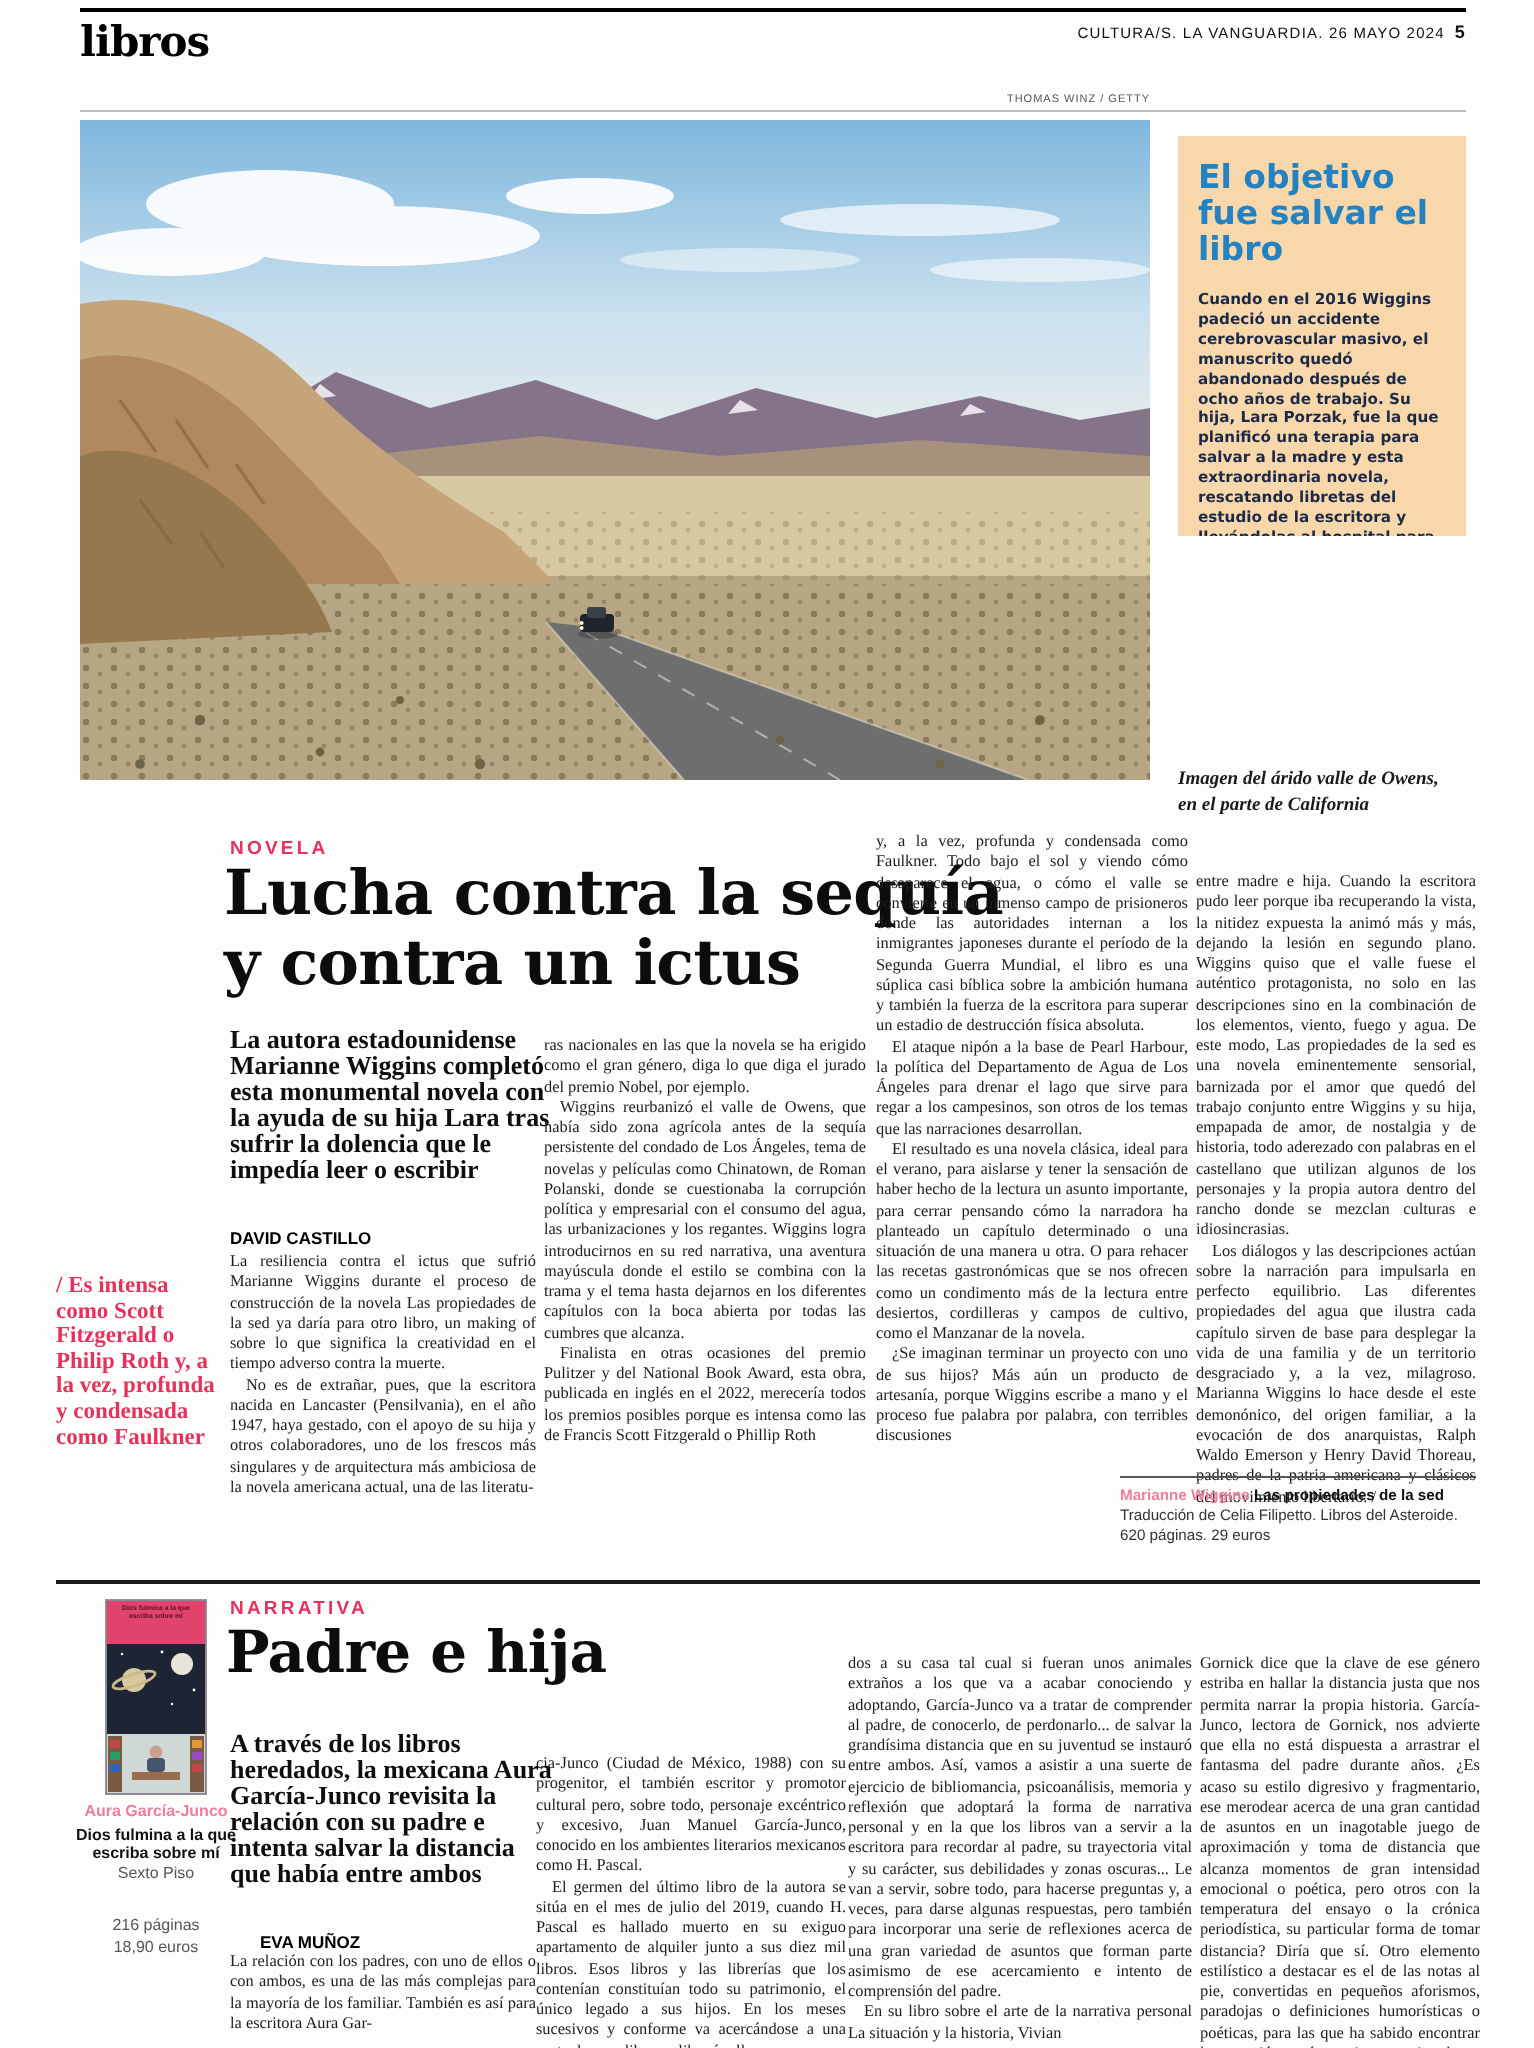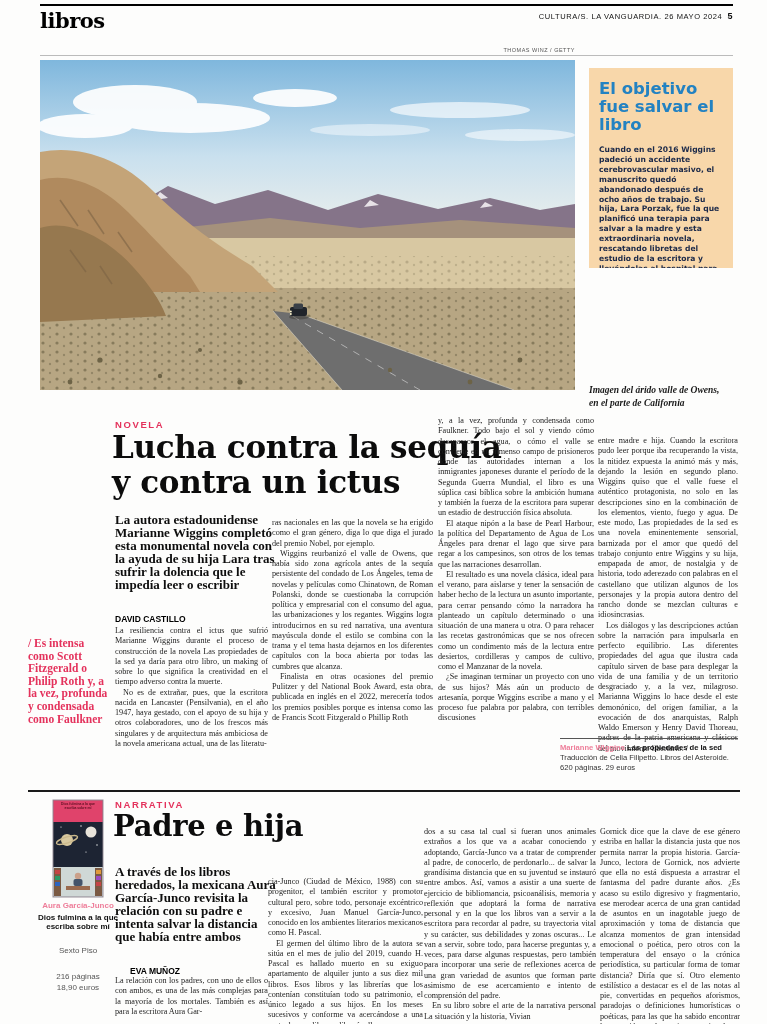--- a/index.html
+++ b/index.html
@@ -46,21 +46,21 @@
   .bookref .ba{color:var(--pink,#ee7e9a);font-weight:bold;}
   .bookref .bt{color:#111;font-weight:bold;}
   .thinrule{height:1px;background:#555;}
   .divider{left:28px;top:790px;width:712px;height:2px;background:#1a1a1a;}
 
   
   .cover{left:53px;top:800px;width:50px;height:97px;overflow:hidden;box-shadow:0 0 0 .5px #99919a;}
   .book2{left:26px;top:901px;width:104px;text-align:center;font-family:"Liberation Sans",sans-serif;}
   .book2 .ba{display:block;color:var(--pink,#ee7e9a);font-weight:bold;font-size:8px;line-height:9.5px;}
   .book2 .bt{display:block;color:#111;font-weight:bold;font-size:8px;line-height:9.5px;margin-top:2px;}
-  .book2 .bm{display:block;color:#565656;font-size:8px;line-height:10.5px;margin-top:14px;}
+  .book2 .bm{display:block;color:#565656;font-size:8px;line-height:10.5px;margin-top:0;}
   .cover-band-text{position:absolute;left:2px;top:2px;width:46px;font-family:"Liberation Sans",sans-serif;
         font-size:3.4px;line-height:4px;color:#5d0f22;text-align:center;font-weight:bold;}
 </style>
 </head>
 <body>
 
 <div id="page">
 
   <div class="abs rule-top"></div>
   <div class="abs logo">libros</div>
@@ -178,21 +178,21 @@
   </div>
 
   <div class="abs divider"></div>
 
   <div class="abs kicker" style="left:115px;top:799px;text-align:right;">NARRATIVA</div>
   <div class="abs headline" style="left:113px;top:810px;width:320px;font-size:29px;line-height:33px;">Padre e hija</div>
   <div class="abs standfirst" style="left:115px;top:866px;width:162px;">A través de los libros heredados, la mexicana Aura García-Junco revisita la relación con su padre e intenta salvar la distancia que había entre ambos</div>
   <div class="abs byline" style="left:130px;top:966px;">EVA MUÑOZ</div>
 
   <div class="abs bodycol" style="left:115px;top:976px;width:153px;height:48px;">
-      <p>La relación con los padres, con uno de ellos o con ambos, es una de las más complejas para la mayoría de los mortales. También es así para la escritora Aura Gar-</p>
+      <p>La relación con los padres, con uno de ellos o con ambos, es una de las más complejas para la mayoría de los familiar. También es así para la escritora Aura Gar-</p>
     </div>
   <div class="abs bodycol" style="left:268px;top:877px;width:155px;height:147px;">
       <p>cia-Junco (Ciudad de México, 1988) con su progenitor, el también escritor y promotor cultural pero, sobre todo, personaje excéntrico y excesivo, Juan Manuel García-Junco, conocido en los ambientes literarios mexicanos como H. Pascal.</p>
       <p>El germen del último libro de la autora se sitúa en el mes de julio del 2019, cuando H. Pascal es hallado muerto en su exiguo apartamento de alquiler junto a sus diez mil libros. Esos libros y las librerías que los contenían constituían todo su patrimonio, el único legado a sus hijos. En los meses sucesivos y conforme va acercándose a una parte de esos libros y librerías lleva-</p>
     </div>
   <div class="abs bodycol" style="left:424px;top:827px;width:172px;height:197px;">
       <p>dos a su casa tal cual si fueran unos animales extraños a los que va a acabar conociendo y adoptando, García-Junco va a tratar de comprender al padre, de conocerlo, de perdonarlo... de salvar la grandísima distancia que en su juventud se instauró entre ambos. Así, vamos a asistir a una suerte de ejercicio de bibliomancia, psicoanálisis, memoria y reflexión que adoptará la forma de narrativa personal y en la que los libros van a servir a la escritora para recordar al padre, su trayectoria vital y su carácter, sus debilidades y zonas oscuras... Le van a servir, sobre todo, para hacerse preguntas y, a veces, para darse algunas respuestas, pero también para incorporar una serie de reflexiones acerca de una gran variedad de asuntos que forman parte asimismo de ese acercamiento e intento de comprensión del padre.</p>
       <p>En su libro sobre el arte de la narrativa personal La situación y la historia, Vivian</p>
     </div>
   <div class="abs bodycol" style="left:600px;top:827px;width:140px;height:197px;">

